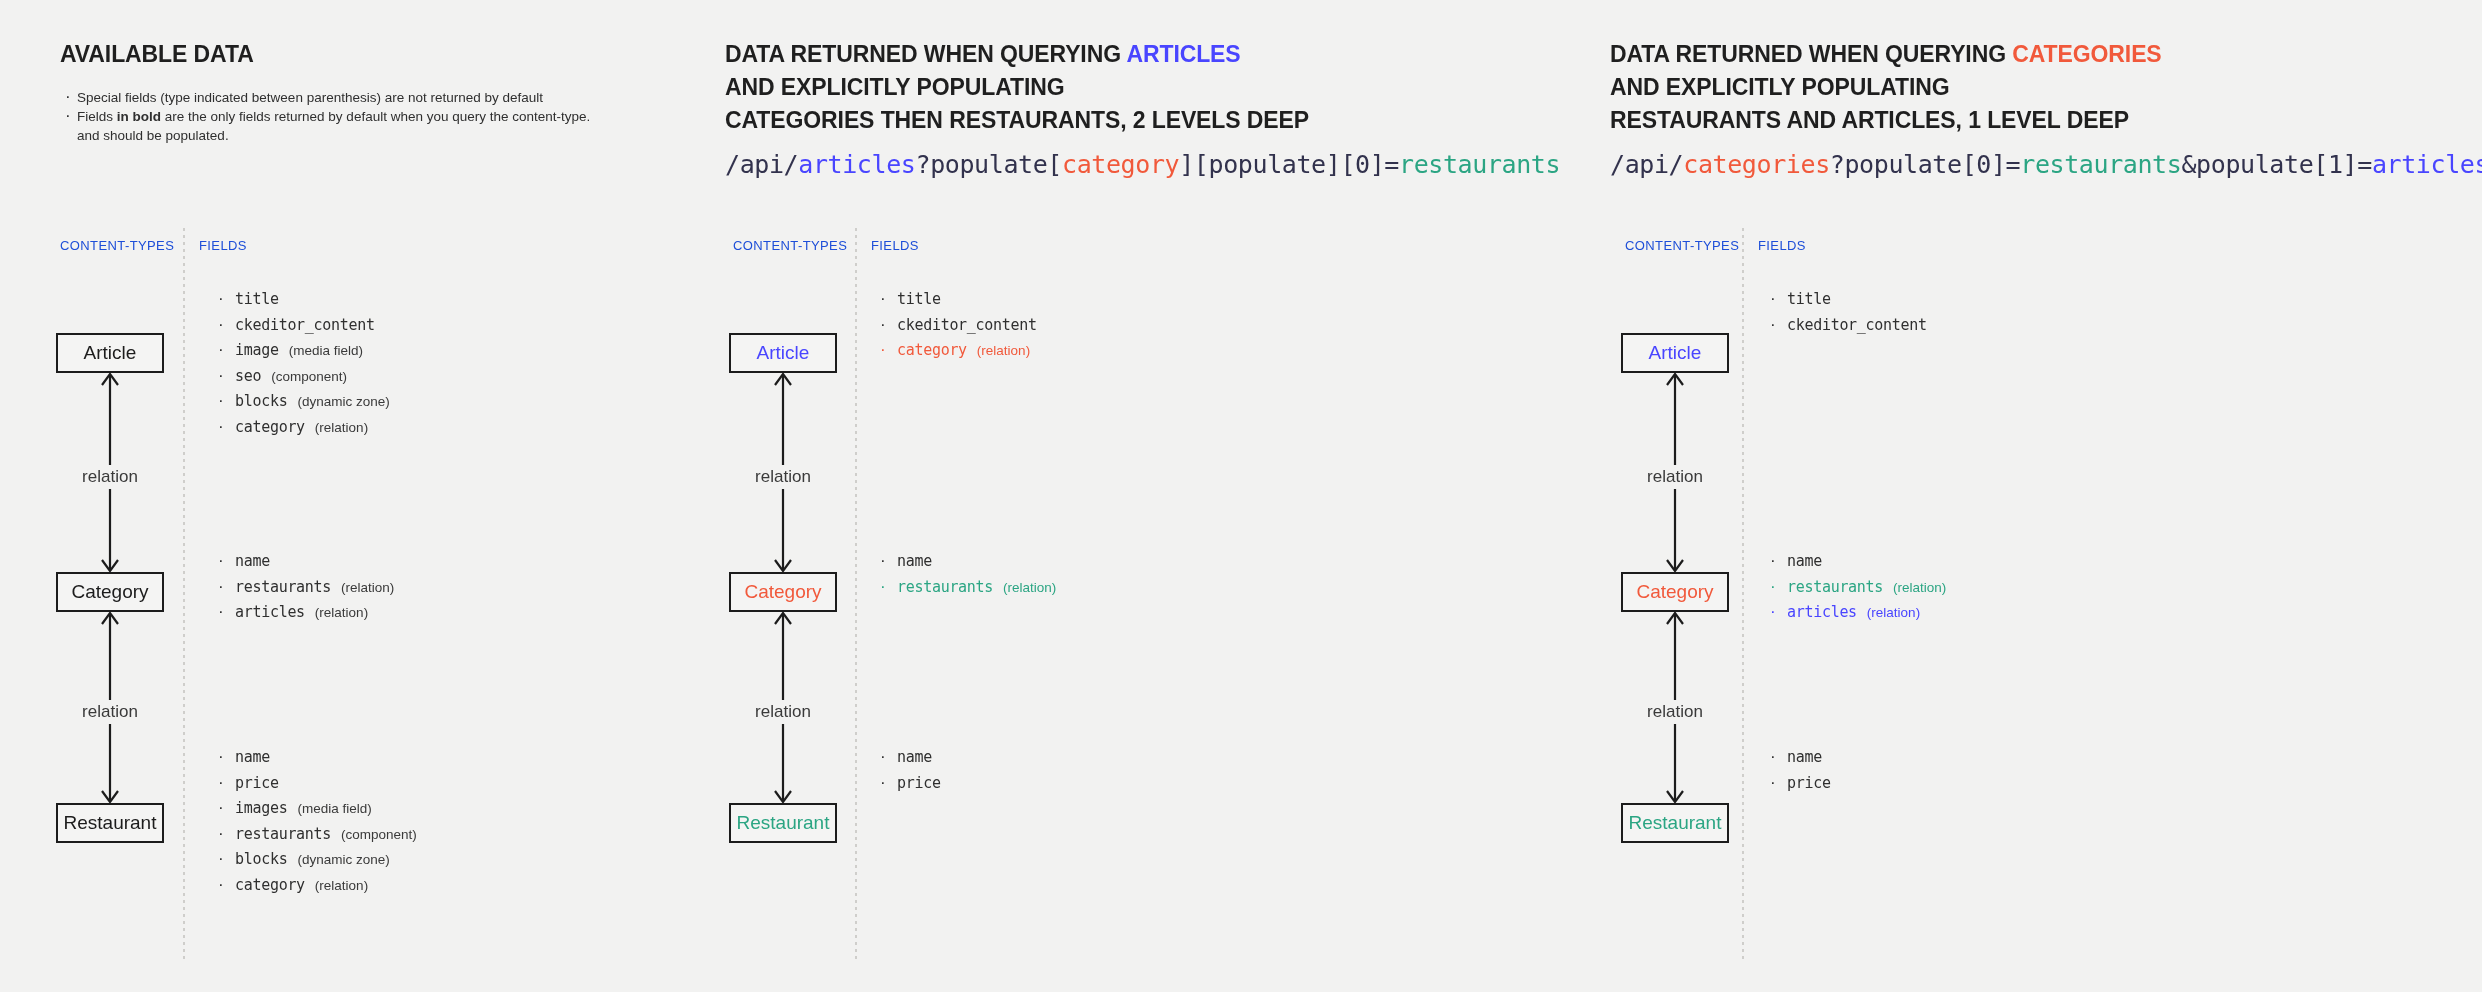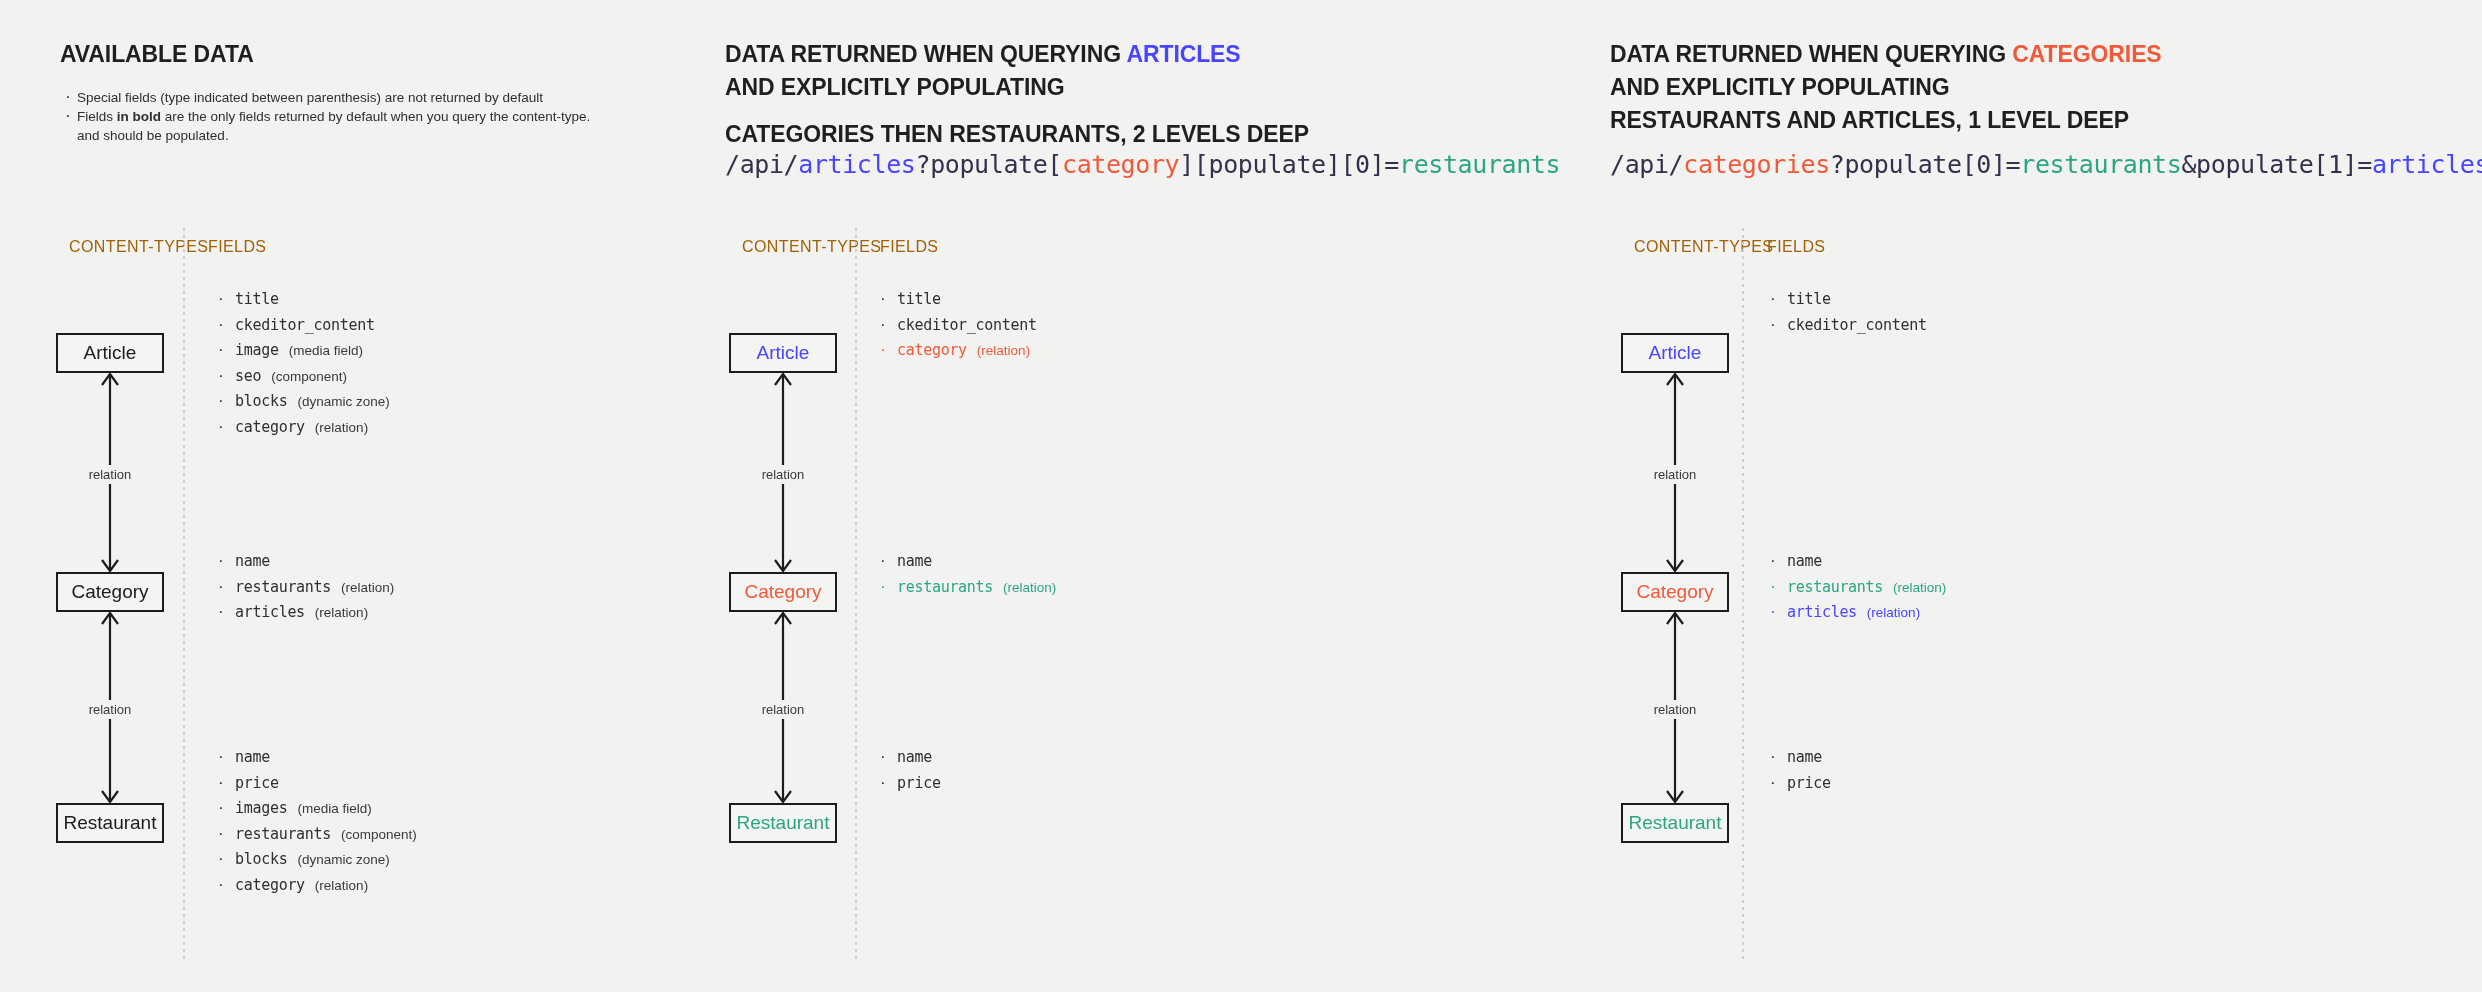--- a/index.html
+++ b/index.html
@@ -61,25 +61,24 @@
     font-family: "DejaVu Sans Mono", "Liberation Mono", monospace;
     font-size: 25px;
     color: #32324d;
     white-space: nowrap;
     letter-spacing: -0.4px;
   }
 
   
   .col-caption {
     position: absolute;
-    font-size: 16px;
+    font-size: 13px;
     letter-spacing: 0.4px;
-    color: #a16207;
-    white-space: nowrap;
-    margin-left: 9px;
+    color: #1d4ed8;
+    white-space: nowrap;
   }
 
   
   .dotted-div {
     position: absolute;
     top: 228px;
     width: 2px;
     height: 732px;
     background-image: linear-gradient(to bottom, #cfcecb 0 3px, rgba(0,0,0,0) 3px 7px);
     background-size: 2px 7px;
@@ -98,21 +97,21 @@
     justify-content: center;
     font-size: 19px;
     color: #1c1c1c;
     font-family: "Liberation Sans", sans-serif;
   }
   .entity-box.blue  { color: #4945ff; }
   .entity-box.red   { color: #f1593b; }
   .entity-box.green { color: #2ba583; }
   .relation-label {
     position: absolute;
-    font-size: 13px;
+    font-size: 17px;
     color: #3a3a3a;
     white-space: nowrap;
     text-align: center;
   }
 
   
   .field-list { position: absolute; }
   .field-row {
     display: flex;
     align-items: baseline;
@@ -251,21 +250,21 @@
         <div class="field-row">
           <span class="field-bullet">·</span>
           <span class="field-name">category</span>
           <span class="field-type">(relation)</span>
         </div>
       </div>
     </div>
     <div class="panel" id="panel-2" style="left: 0px; width: 2482px;">
       <div class="heading" style="left: 725px; top: 38px;"><span>DATA RETURNED WHEN QUERYING </span><span style="color: rgb(73, 69, 255);">ARTICLES</span></div>
       <div class="heading" style="left: 725px; top: 71px;"><span>AND EXPLICITLY POPULATING</span></div>
-      <div class="heading" style="left: 725px; top: 118px; text-align: right;"><span>CATEGORIES THEN RESTAURANTS, 2 LEVELS DEEP</span></div>
+      <div class="heading" style="left: 725px; top: 104px; text-align: right;"><span>CATEGORIES THEN RESTAURANTS, 2 LEVELS DEEP</span></div>
       <div class="api-url" style="left: 725px; top: 150px; text-align: right;"><span>/api/</span><span style="color: rgb(73, 69, 255);">articles</span><span>?populate[</span><span style="color: rgb(241, 89, 59);">category</span><span>][populate][0]=</span><span style="color: rgb(43, 165, 131);">restaurants</span></div>
       <div class="col-caption" style="left: 733px; top: 238px;">CONTENT-TYPES</div>
       <div class="col-caption" style="left: 871px; top: 238px;">FIELDS</div>
       <div class="dotted-div" style="left: 855px;"></div>
       <div class="entity-box blue" style="left: 729px; top: 333px;">Article</div>
       <svg width="40" height="199" style="position: absolute; left: 763px; top: 373px;">
         <path d="M20,2 L20,197" stroke="#1c1c1c" stroke-width="2.2" fill="none" stroke-linecap="butt"></path>
         <path d="M12,12 L20,1 L28,12" stroke="#1c1c1c" stroke-width="2.2" fill="none" stroke-linecap="butt"></path>
         <path d="M12,187 L20,198 L28,187" stroke="#1c1c1c" stroke-width="2.2" fill="none" stroke-linecap="butt"></path>
       </svg>

